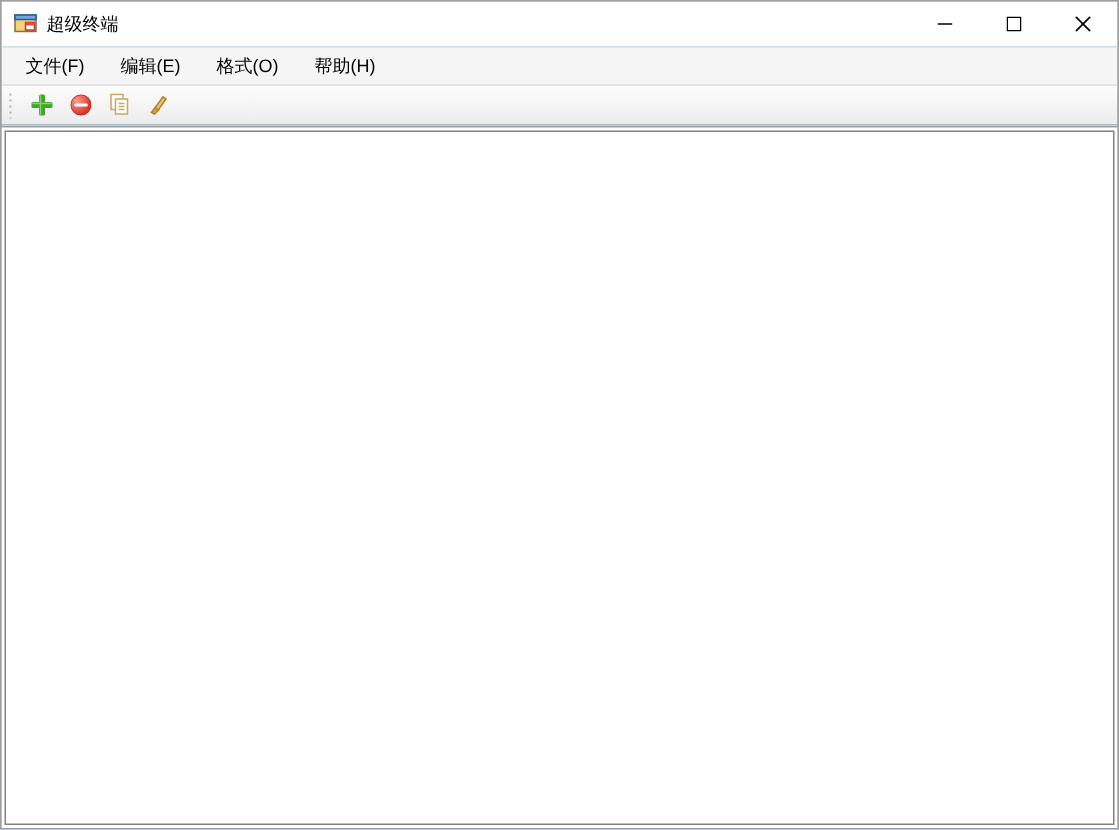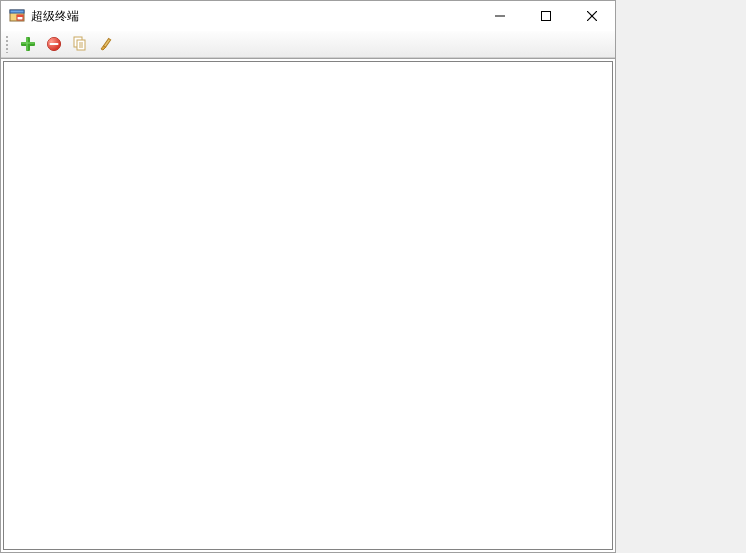--- a/index.html
+++ b/index.html
@@ -6,21 +6,21 @@
     margin: 0;
     padding: 0;
     width: 746px;
     height: 553px;
     overflow: hidden;
     font-family: "Microsoft YaHei", "Segoe UI", Tahoma, sans-serif;
     font-size: 12px;
     background: #f0f0f0;
   }
   .window {
-    width: 616px;
+    width: 746px;
     height: 553px;
     background: #0369a1;
     border: 1px solid #9f9f9f;
     box-sizing: border-box;
     display: flex;
     flex-direction: column;
   }
   
   .titlebar {
     height: 30px;
@@ -160,20 +160,26 @@
       </div>
       <div class="win-btn">
         <svg width="10" height="10" viewBox="0 0 10 10">
             <line x1="0" y1="0" x2="10" y2="10" stroke="#000" stroke-width="1.2"></line>
             <line x1="10" y1="0" x2="0" y2="10" stroke="#000" stroke-width="1.2"></line>
           </svg>
       </div>
     </div>
   </div>
 
+  <div class="menubar">
+    <div class="menu-item">文件(F)</div>
+    <div class="menu-item">编辑(E)</div>
+    <div class="menu-item">格式(O)</div>
+    <div class="menu-item">帮助(H)</div>
+  </div>
 
   <div class="toolbar">
     <div class="grip"></div>
     <div class="tb-btn">
       <span>
         <svg width="16" height="16" viewBox="0 0 16 16">
           <rect x="6" y="1" width="4" height="14" fill="#3fa62a" rx="1"></rect>
           <rect x="1" y="6" width="14" height="4" fill="#3fa62a" rx="1"></rect>
           <rect x="6.5" y="1.5" width="1" height="13" fill="#7fd96a"></rect>
           <rect x="1.5" y="6.5" width="13" height="1" fill="#7fd96a"></rect>

